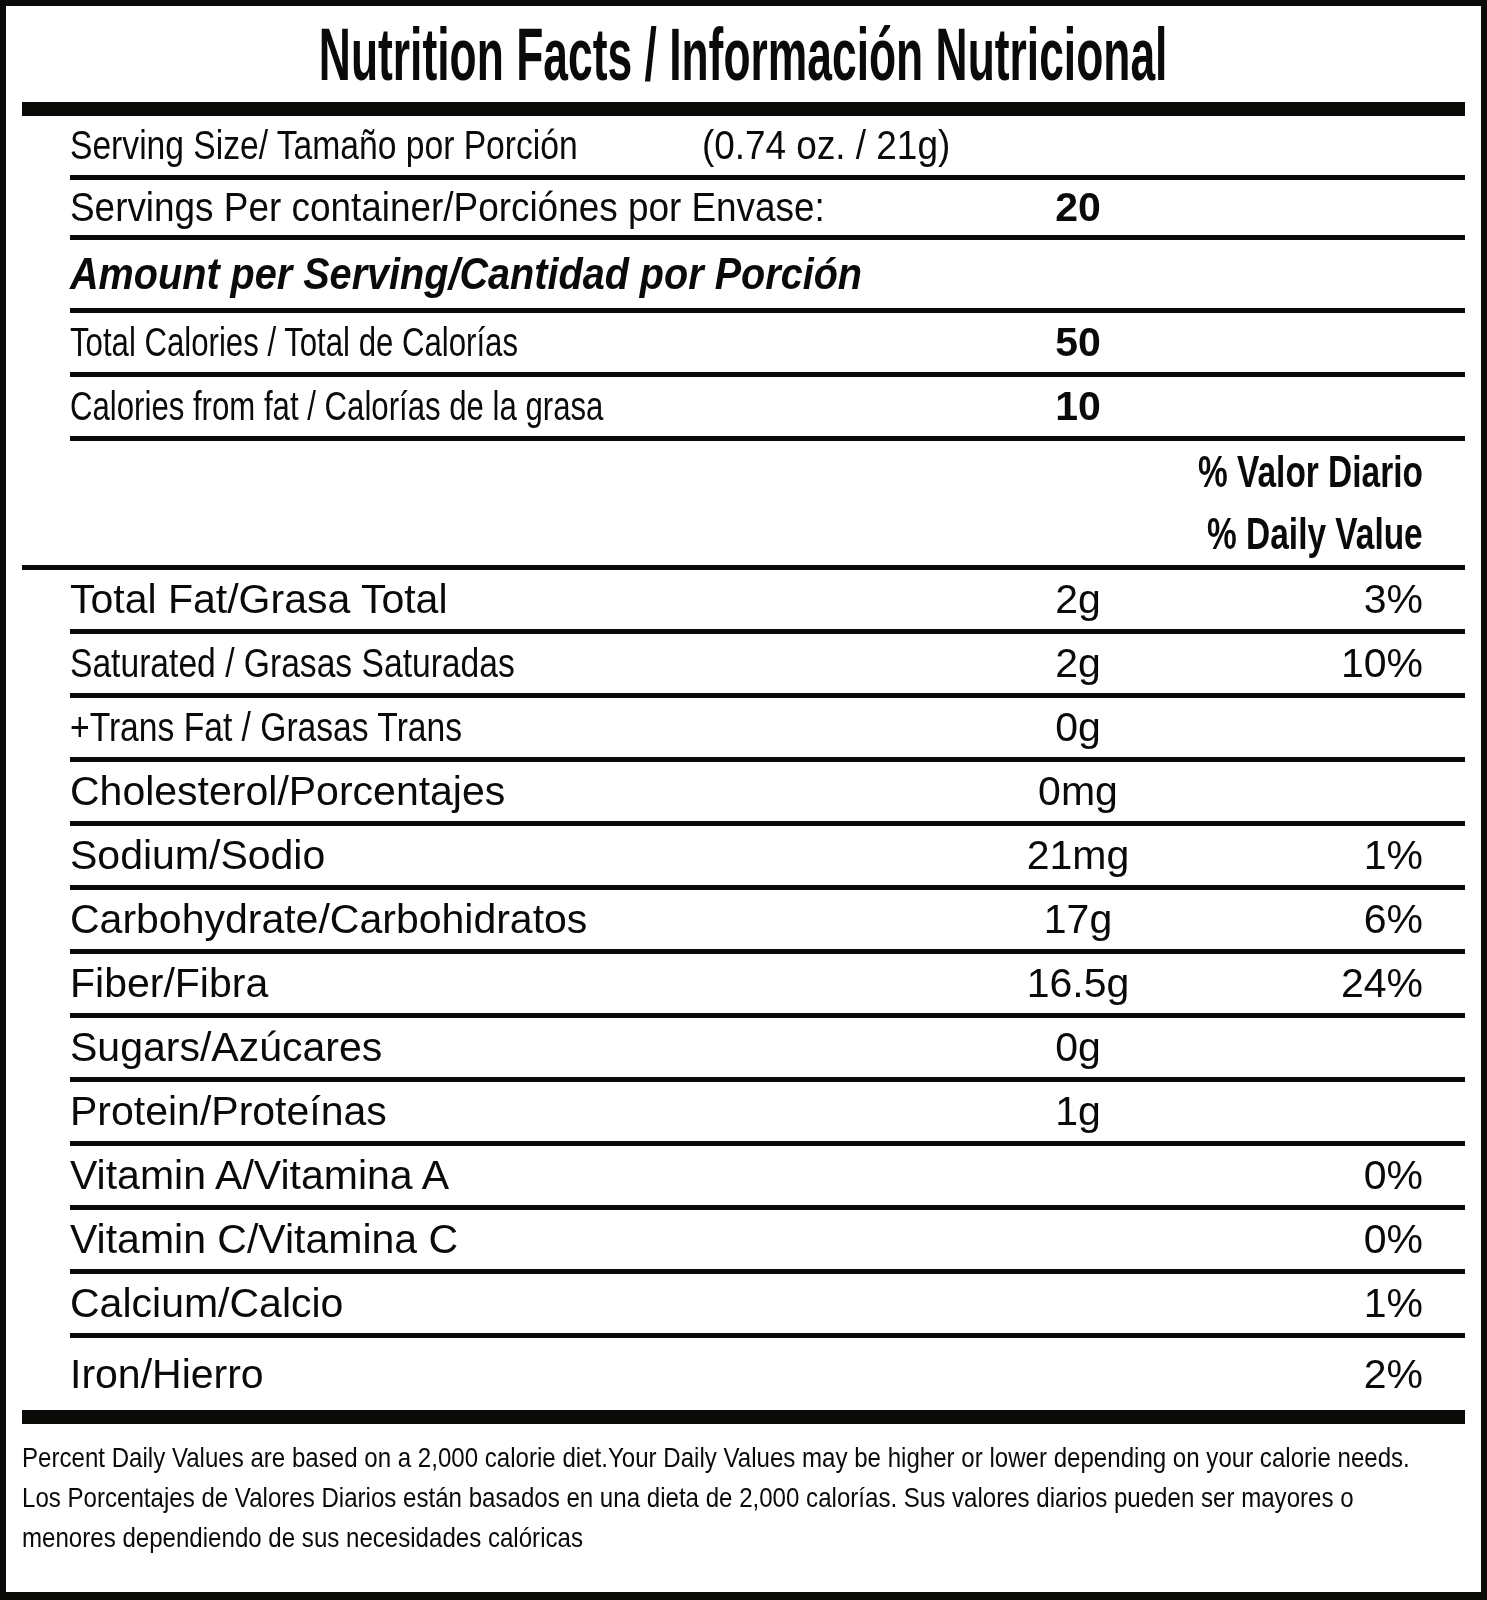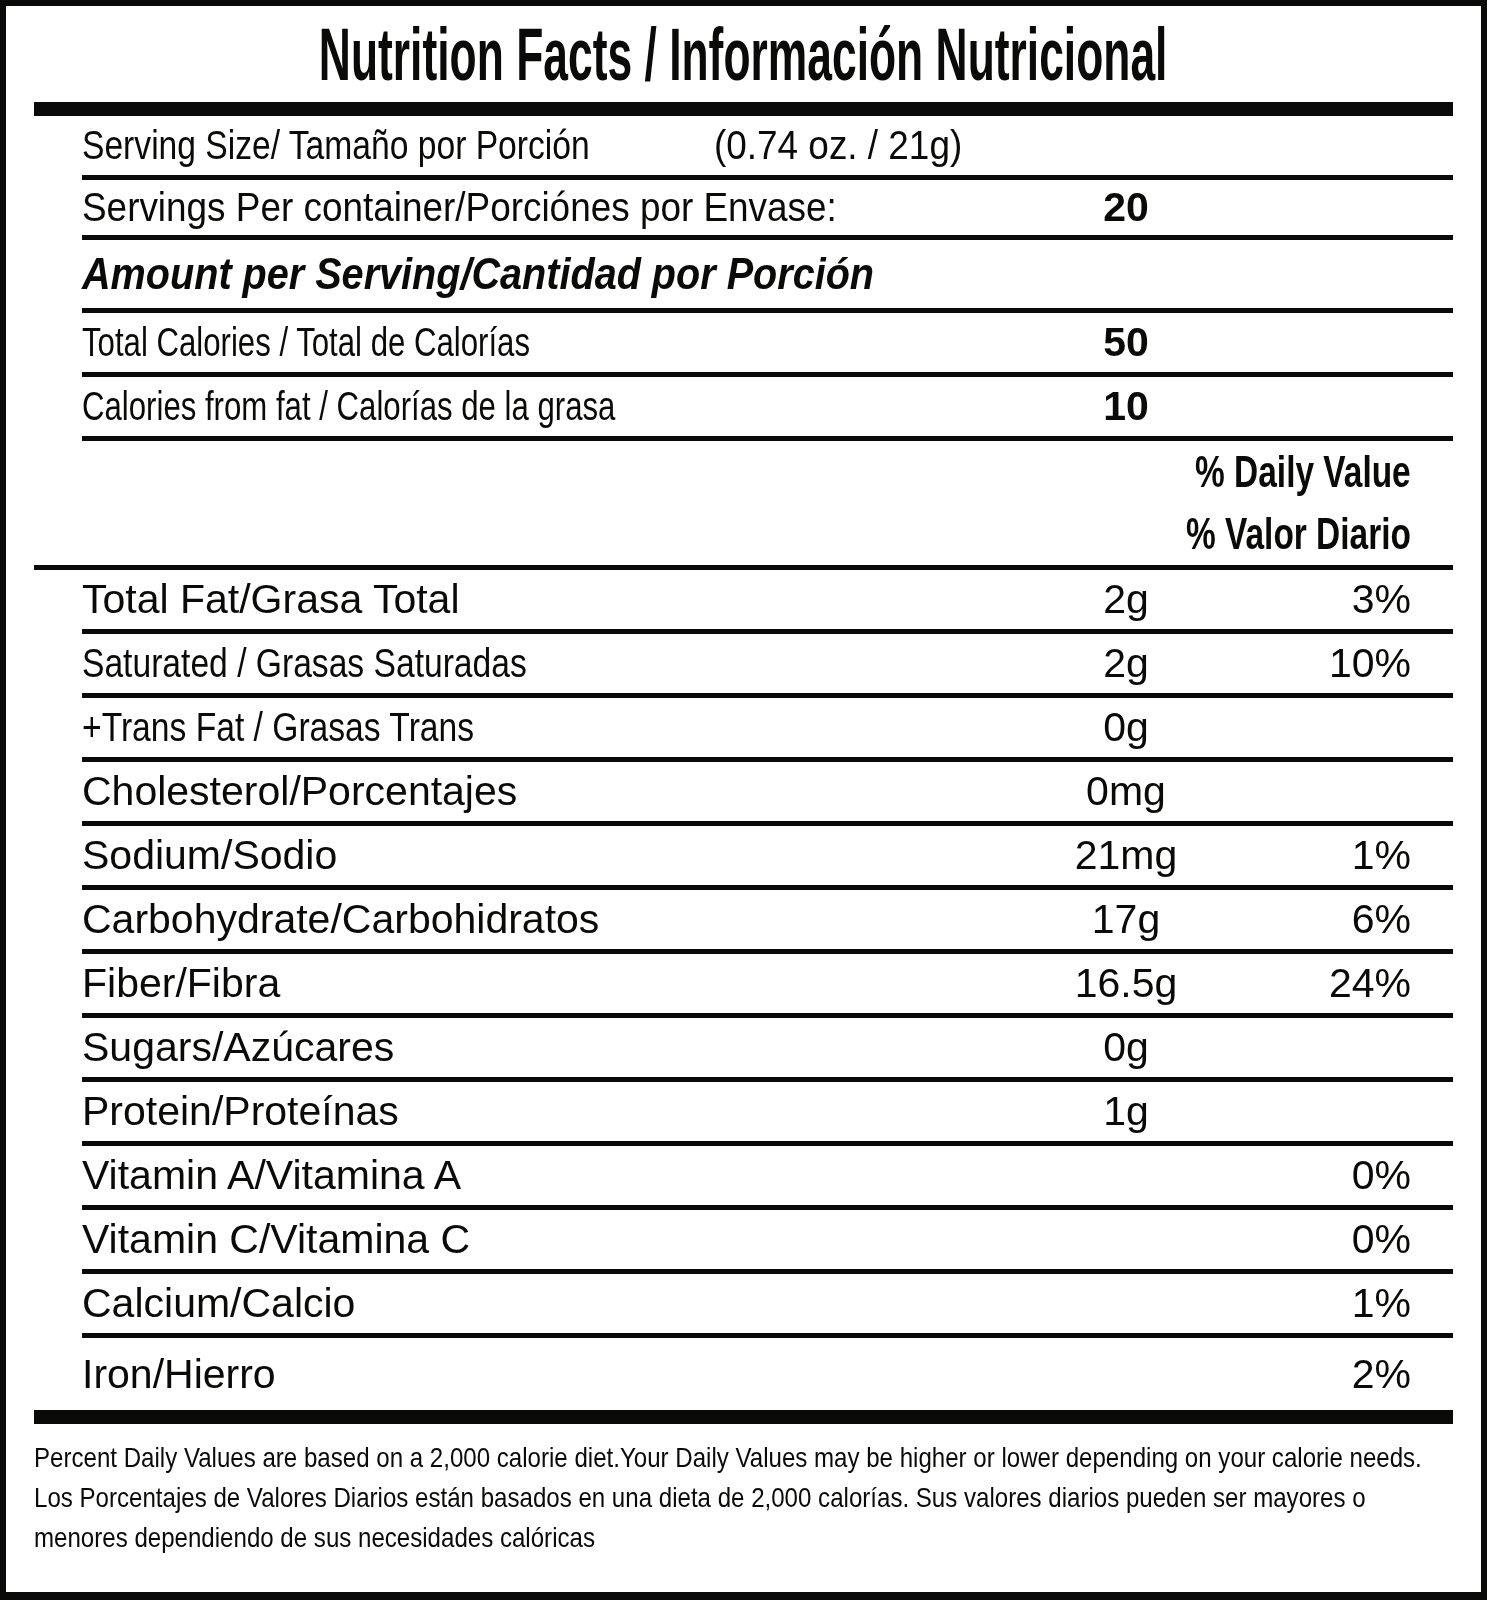--- a/index.html
+++ b/index.html
@@ -4,21 +4,21 @@
 <style>
   html,body { margin:0; padding:0; background:#fff; }
   .label {
     position:relative;
     box-sizing:border-box;
     width:1487px; height:1600px;
     background:#fff;
     color:#0a0a08;
     border:6px solid #0a0a08;
     border-bottom-width:8px;
-    padding:0 28px;
+    padding:0 16px;
     font-family:"Liberation Sans", sans-serif;
     overflow:hidden;
   }
   .cx { display:inline-block; white-space:nowrap; }
   .c60 { transform:scaleX(0.60); transform-origin:50% 50%; }
   .c76 { transform:scaleX(0.76); transform-origin:0 50%; }
   .c82 { transform:scaleX(0.82); transform-origin:0 50%; }
   .c90 { transform:scaleX(0.90); transform-origin:0 50%; }
   .c76r { transform:scaleX(0.76); transform-origin:100% 50%; }
   .bold { font-weight:bold; }
@@ -34,21 +34,21 @@
     position:relative;
     display:flex; align-items:center;
     border-bottom:5px solid #0a0a08;
     font-size:41px;
     height:59px;
     margin-left:48px;
   }
   .row-serving   { height:59px; }
   .row-servings  { height:55px; }
   .row-heading   { height:68px; font-size:44px;font-style:italic; }
-  .amount { position:absolute; left:844px; width:400px; text-align:center; }
+  .amount { position:absolute; left:808px; width:400px; text-align:center; }
   .dv     { position:absolute; right:42px; }
   .sv-val { position:absolute; left:632px; }
 
   .dvh-line {
     position:relative; height:62px;
     display:flex; align-items:center;
     font-size:44px;
   }
   .dvh { border-bottom:5px solid #0a0a08; }
   .dvh .dv { position:absolute; right:42px; }
@@ -97,24 +97,24 @@
   </div>
 
   <div class="row">
     <span class="cx c76 lbl">Calories from fat / Calorías de la grasa</span>
     <span class="amount bold amt">10</span>
   </div>
 </div>
 
   <div class="dvh">
     <div class="dvh-line">
-      <span class="dv cx c76r bold">% Daily Value</span>
+      <span class="dv cx c76r bold">% Valor Diario</span>
     </div>
     <div class="dvh-line">
-      <span class="dv cx c76r bold">% Valor Diario</span>
+      <span class="dv cx c76r bold">% Daily Value</span>
     </div>
   </div>
 
   <div id="nutrient-rows">
   <div class="row">
     <span class="cx lbl">Total Fat/Grasa Total</span>
     <span class="amount amt">2g</span>
     <span class="dv dvv">3%</span>
   </div>
 

